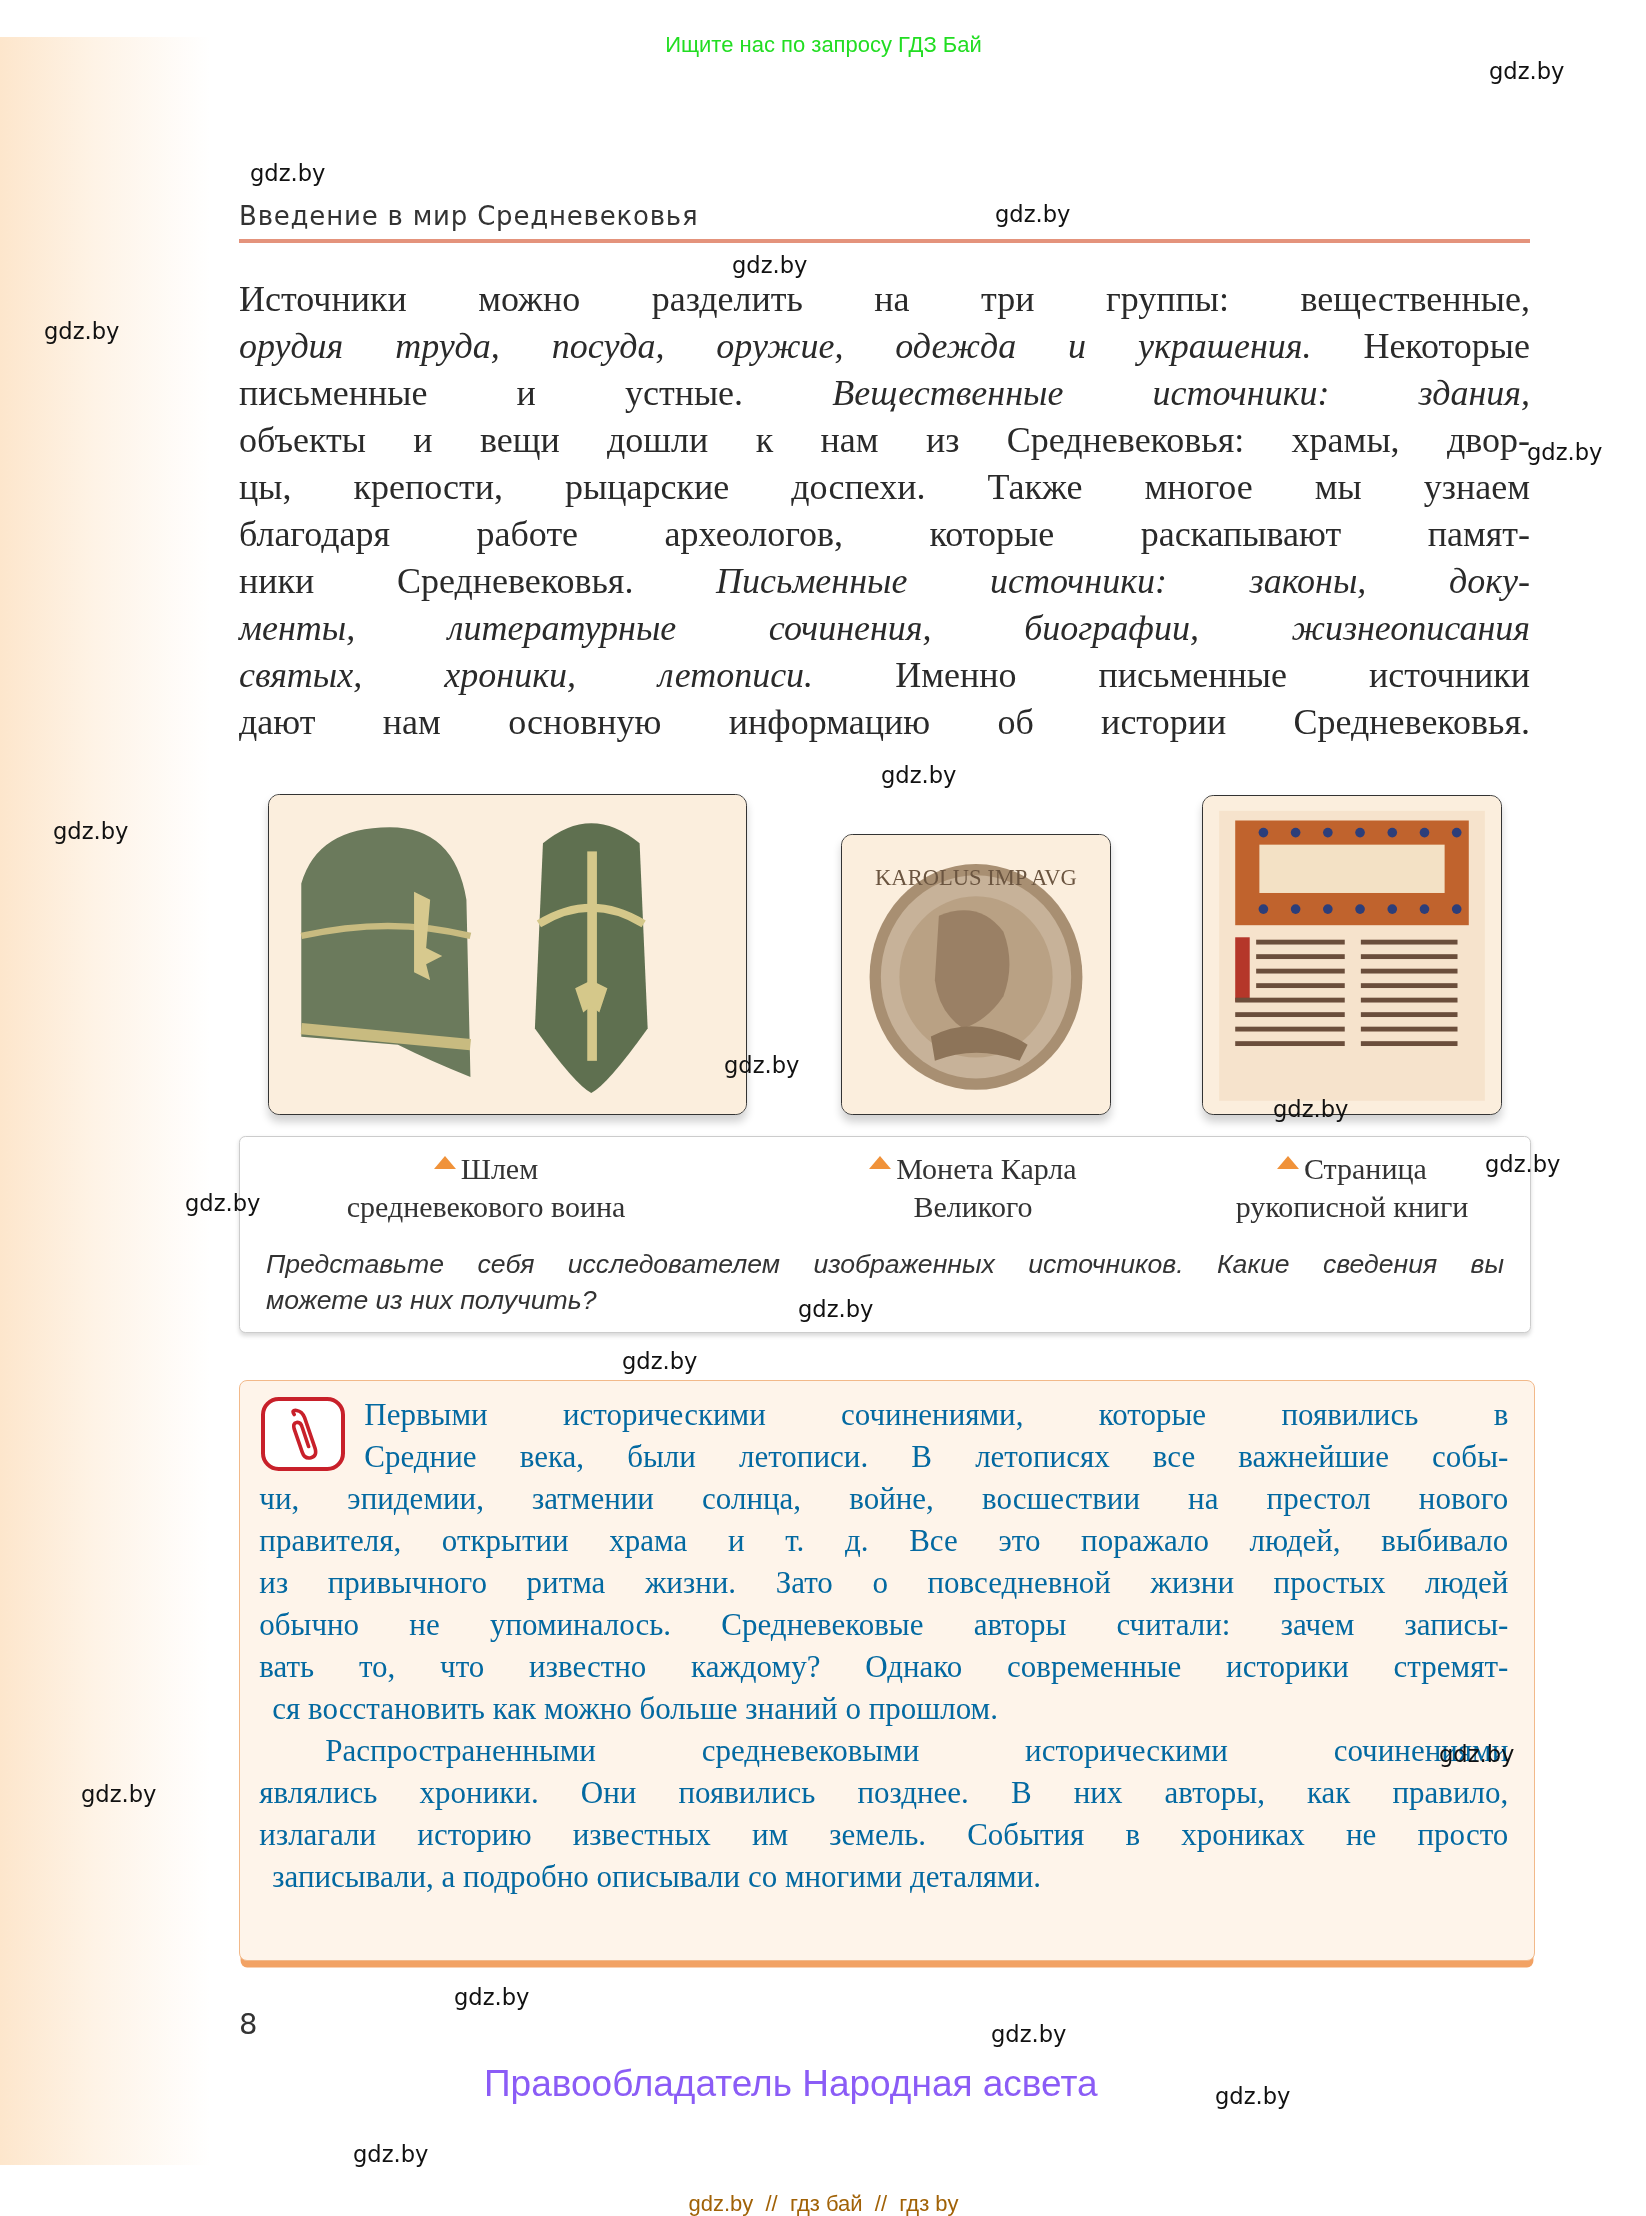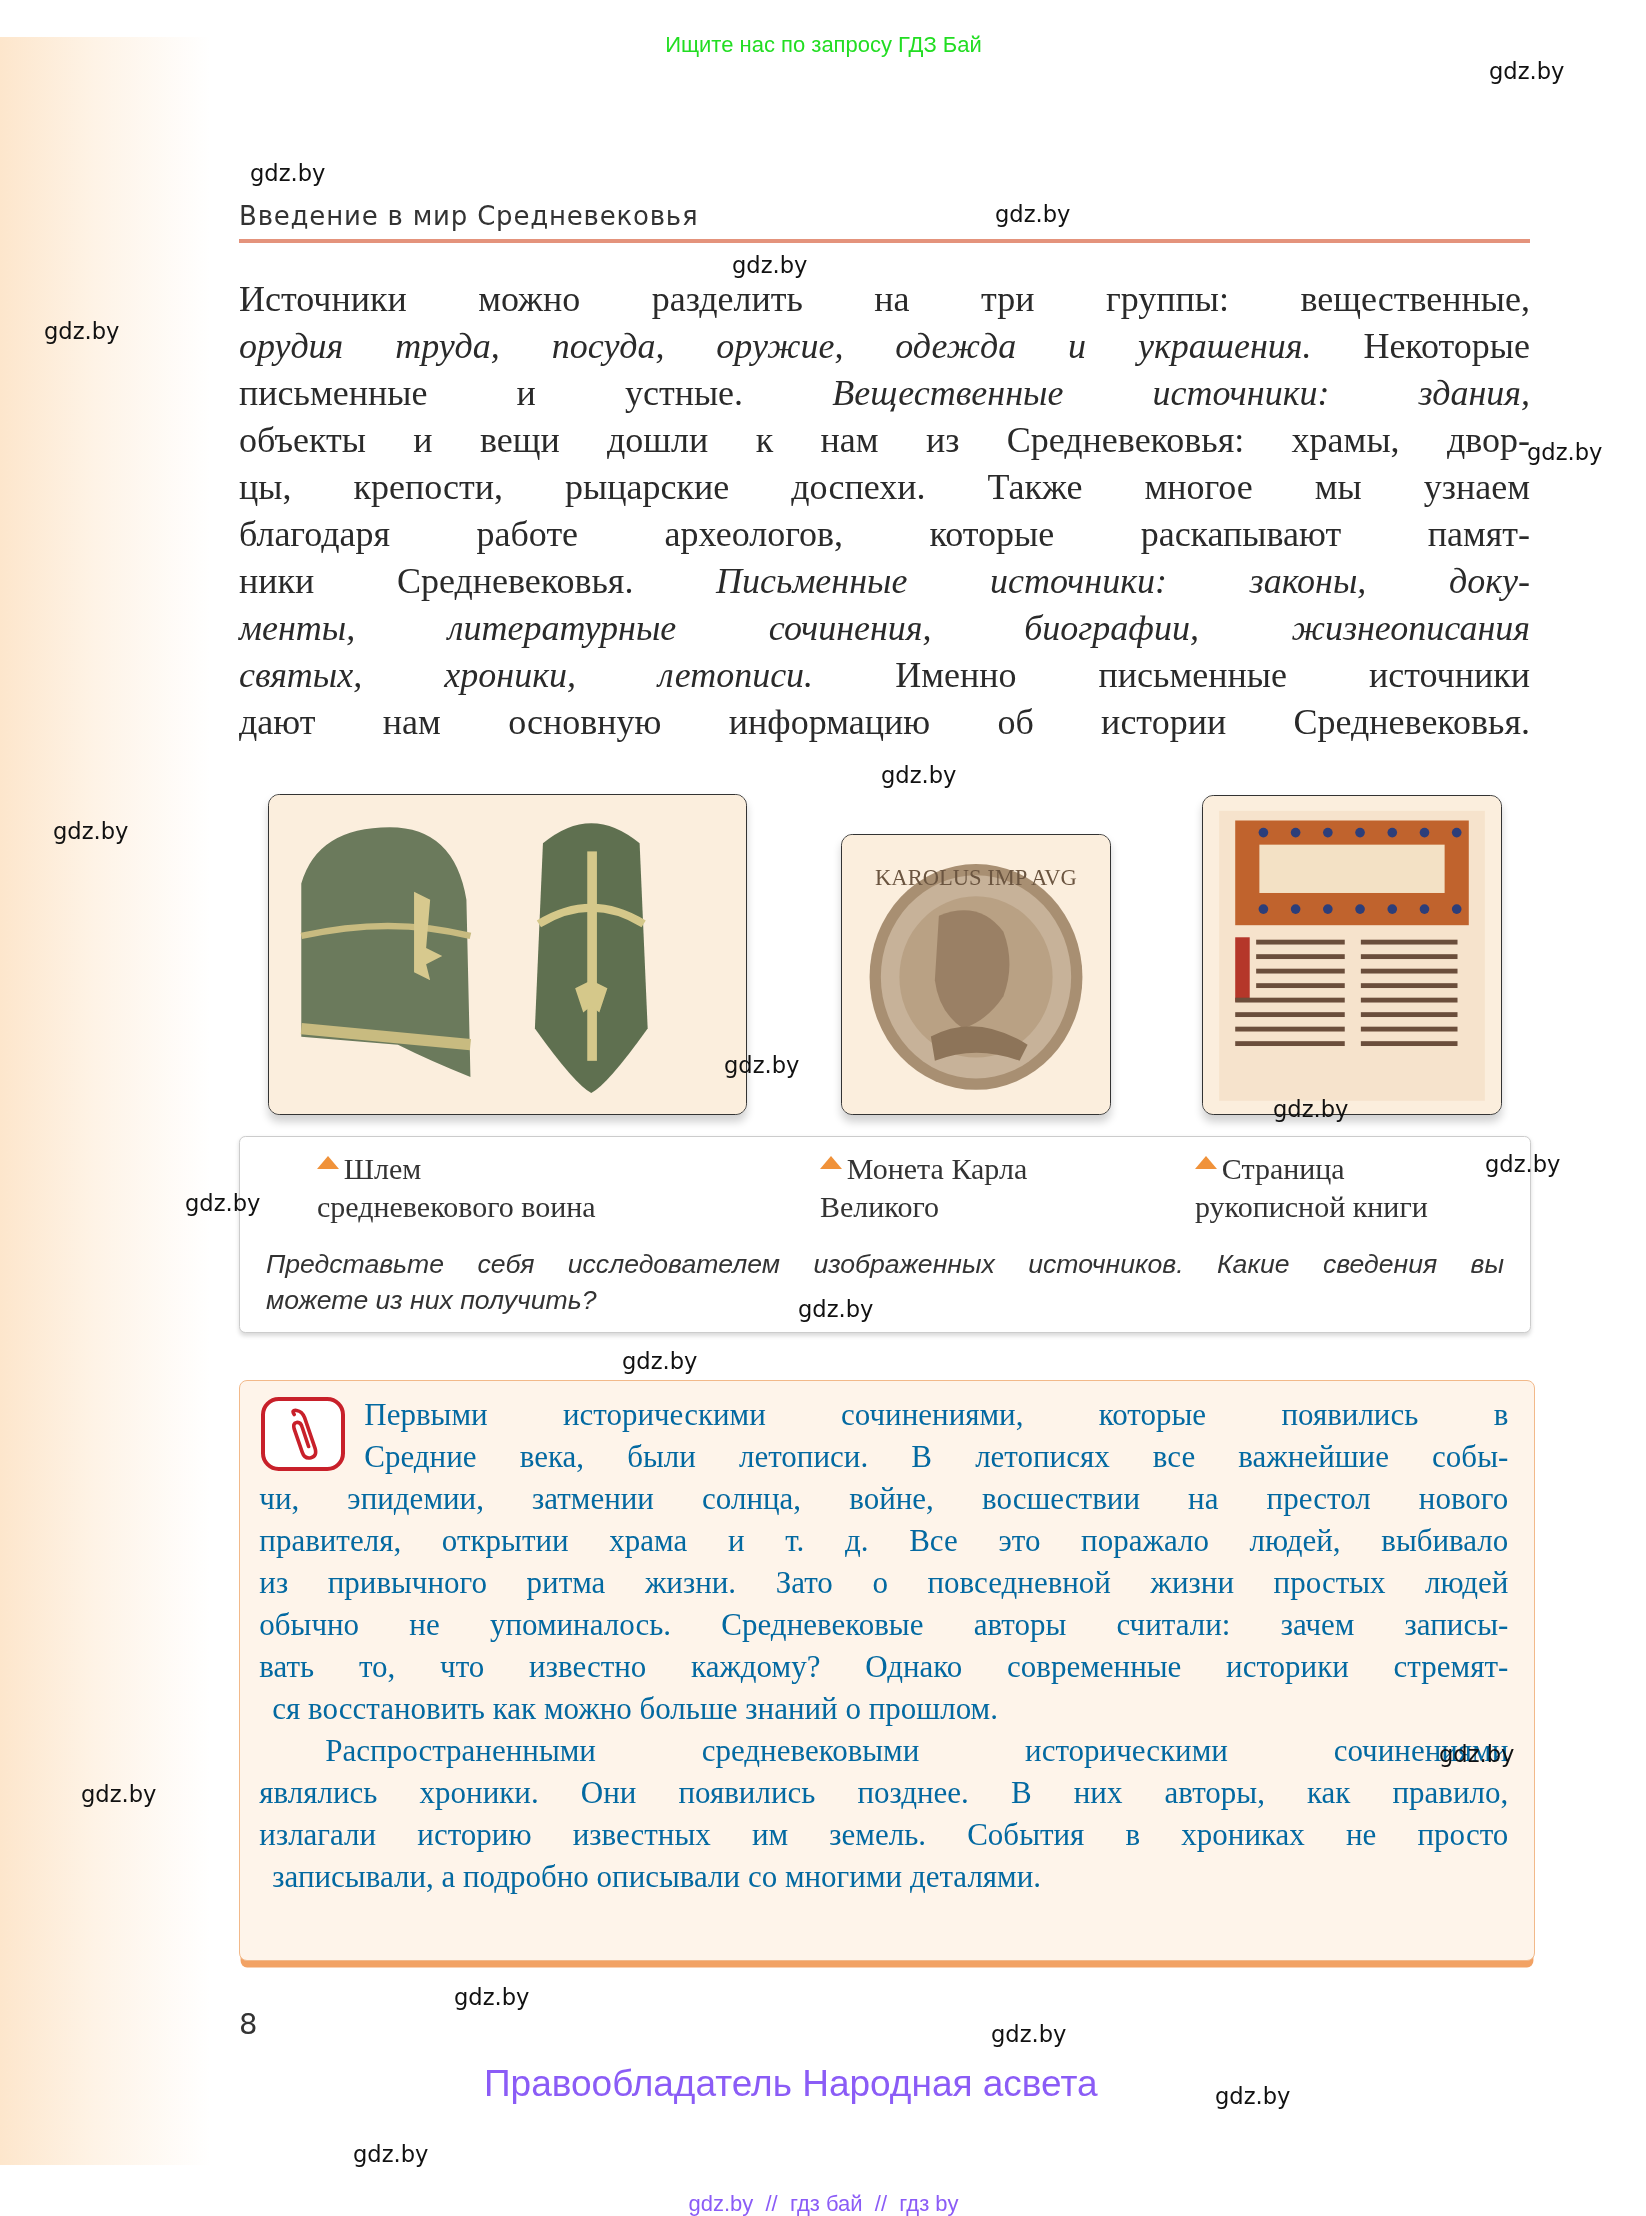--- a/index.html
+++ b/index.html
@@ -7,35 +7,35 @@
   .left-stripe { position:absolute; left:0; top:37px; width:210px; height:2128px; background:linear-gradient(to right, #fde6cc 0%, #fef3e6 45%, #ffffff 100%); }
   .top-banner { position:absolute; top:3.2px; left:0; width:1647px; text-align:center; font-family:"Liberation Sans", sans-serif; font-size:22px; color:#22dd22;margin-top:29px; }
   .wm { position:absolute; font-family:"DejaVu Sans", sans-serif; font-size:22.6px; color:#111; white-space:nowrap; }
   .running-head { position:absolute; left:239px; top:201px; font-family:"DejaVu Sans", sans-serif; font-size:26px; color:#333; letter-spacing:0.8px; }
   .head-rule { position:absolute; left:239px; top:239px; width:1291px; height:4px; background:#e4937c; }
   .main-text { position:absolute; left:239px; top:276px; width:1291px; font-size:36px; line-height:47px; text-align:justify; color:#2a2a2a; }
   .main-text .line { display:block; text-align:justify; text-align-last:justify; white-space:nowrap; }
   .main-text i { font-style:italic; }
   .img-card { position:absolute; background:#fdf0e0; border:1.6px solid #333; border-radius:11.3px; box-shadow:0 6.4px 8px rgba(0,0,0,0.18); overflow:hidden; }
   .caption-box { position:absolute; left:239px; top:1136px; width:1290px; height:195px; border:1.6px solid #ccc; border-radius:6.4px; background:#fff; box-shadow:0 2.4px 4px rgba(0,0,0,0.15); }
-  .cap { position:absolute; text-align:left; font-size:30px; line-height:38px; color:#333; }
+  .cap { position:absolute; text-align:center; font-size:30px; line-height:38px; color:#333; }
   .tri { display:inline-block; width:0; height:0; border-left:11.3px solid transparent; border-right:11.3px solid transparent; border-bottom:13px solid #f0923a; margin-right:4.8px; vertical-align:9.7px; }
   .question { position:absolute; left:26px; top:109px; width:1238px; font-family:"Liberation Sans", sans-serif; font-style:italic; font-size:26.6px; line-height:36px; color:#333; text-align:justify; }
   .question .line { display:block; white-space:nowrap; }
   .question .line.j { text-align:justify; text-align-last:justify; }
   .note-box { position:absolute; left:239px; top:1380px; width:1294px; height:579px; background:#fef4ea; border:1.6px solid #f2b98a; border-radius:8px; box-shadow:0 8px 0 -1.6px #f2a264; }
   .note-text { position:absolute; left:19.3px; top:13px; width:1249px; font-size:31px; line-height:42px; color:#0369a1; }
   .note-text .line { display:block; white-space:nowrap; text-align:justify; text-align-last:justify; }
   .note-text .line.last { text-align-last:left;margin-left:13px; }
   .note-text .ind { padding-left:66px; }
   .note-text .first2 { padding-left:105px; }
   .clip-icon { position:absolute; left:21px; top:16px; width:84px; height:74px; border:4px solid #c8202a; border-radius:17.7px; background:#fff; box-sizing:border-box; display:flex; align-items:center; justify-content:center; }
   .page-num { position:absolute; left:239px; top:2007px; font-family:"DejaVu Sans", sans-serif; font-size:29px; color:#333; }
   .rights { position:absolute; left:484px; top:2063px; font-family:"Liberation Sans", sans-serif; font-size:37px; color:#8b5cf6; }
-  .bottom-links { position:absolute; left:0; top:2191px; width:1647px; text-align:center; font-family:"Liberation Sans", sans-serif; font-size:22px; color:#8b5cf6; }
+  .bottom-links { position:absolute; left:0; top:2191px; width:1647px; text-align:center; font-family:"Liberation Sans", sans-serif; font-size:22px; color:#a16207; }
 </style>
 </head>
 <body>
 
 <div class="left-stripe"></div>
 
 <div class="top-banner">Ищите нас по запросу ГДЗ Бай</div>
 
 <div class="wm" style="left:1489px;top:58px;">gdz.by</div>
 <div class="wm" style="left:250px;top:160px;">gdz.by</div>

